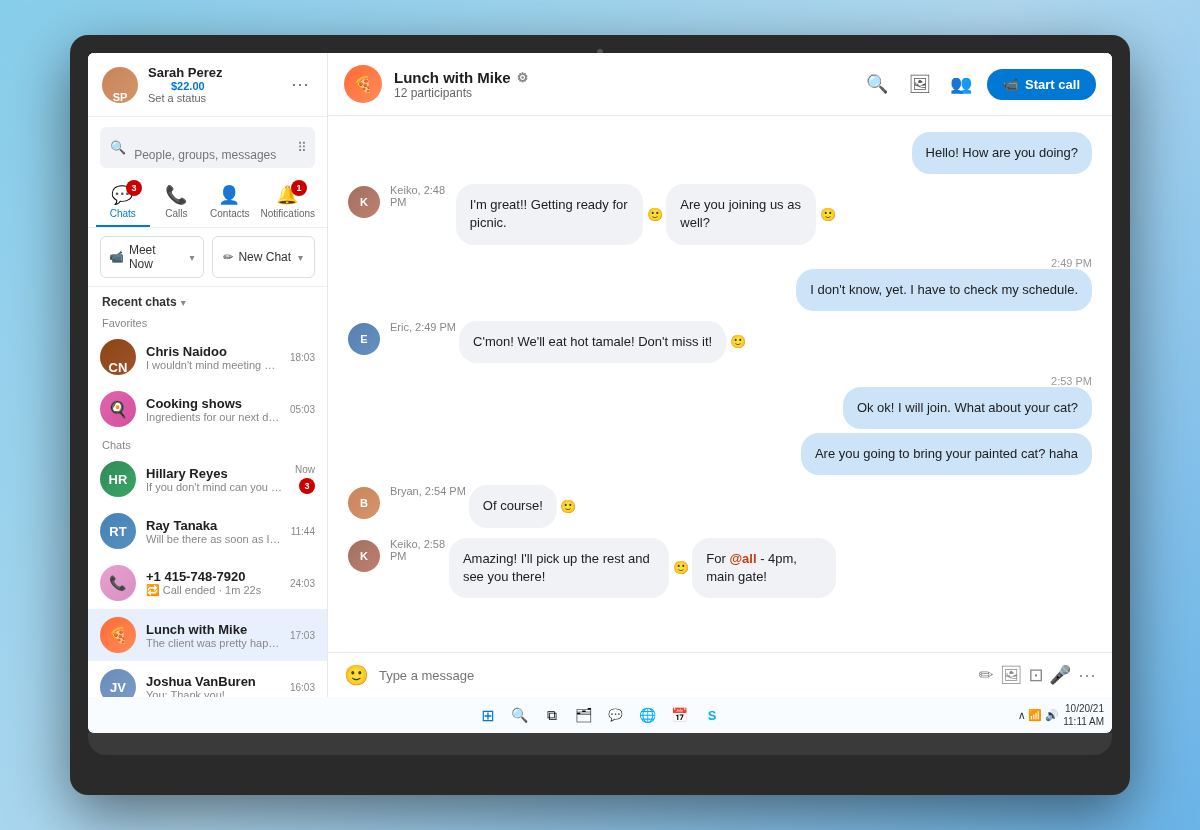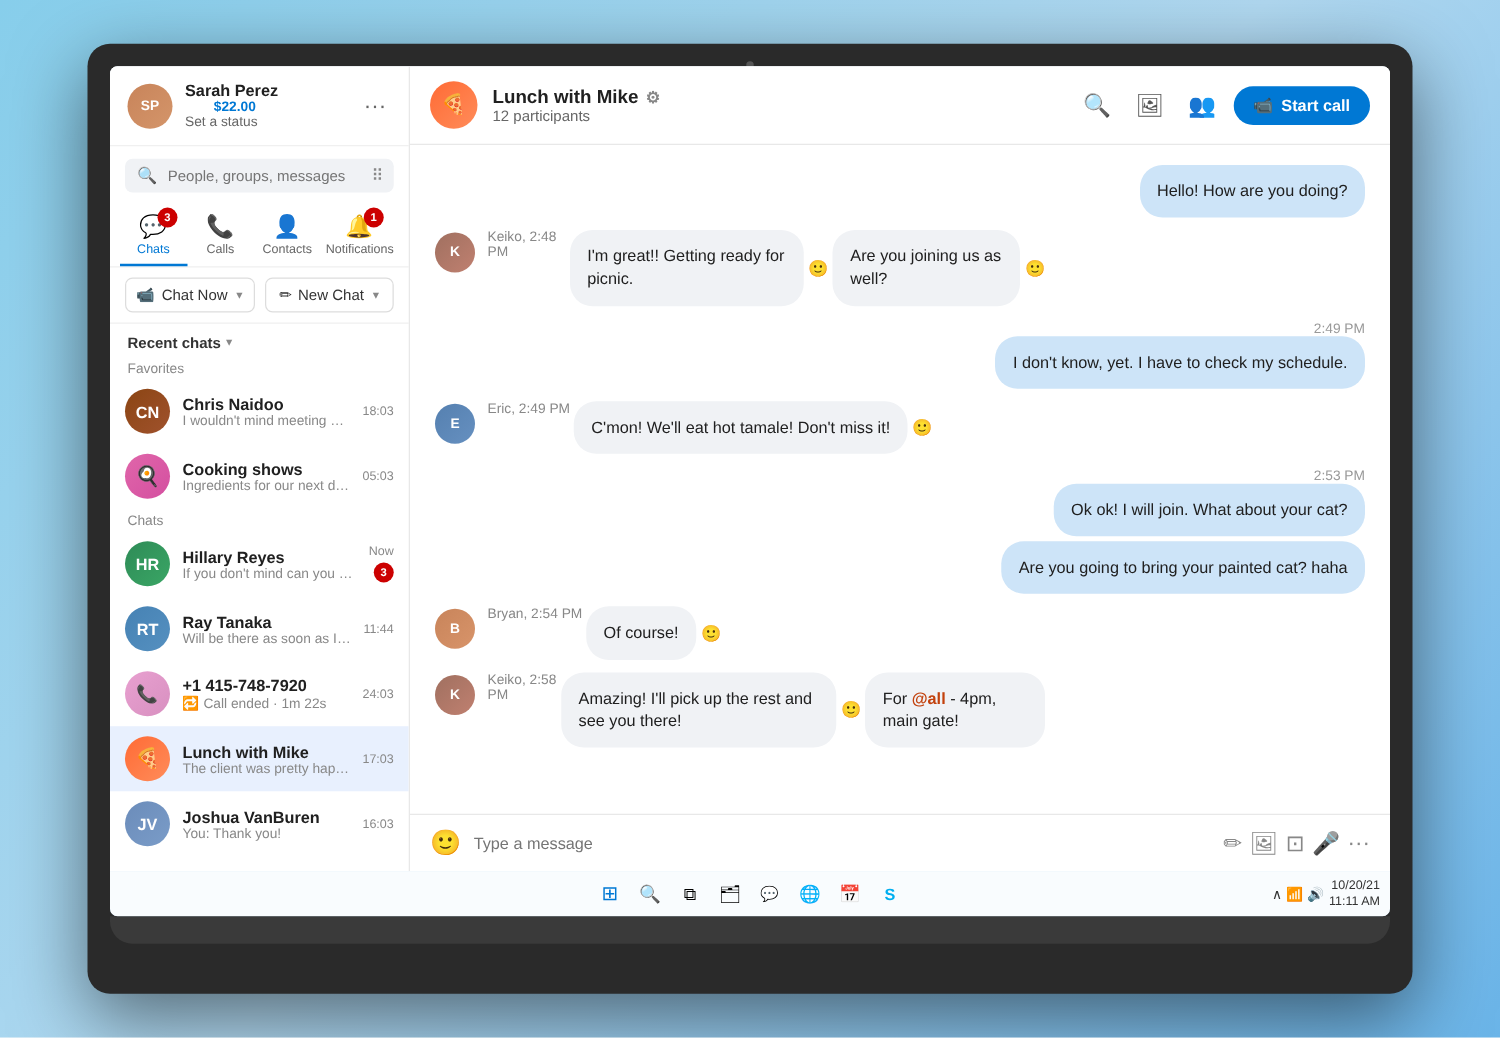--- a/index.html
+++ b/index.html
@@ -151,20 +151,21 @@
       padding: 6px 10px;
       gap: 8px;
     }
     .search-bar input {
       border: none;
       background: transparent;
       font-size: 12px;
       color: #555;
       outline: none;
       flex: 1;
+      margin-top: 15px;
     }
     .search-icon { color: #888; font-size: 13px; }
     .grid-icon { color: #888; font-size: 13px; cursor: pointer; }
 
     
     .nav-tabs {
       display: flex;
       padding: 0 8px;
       border-bottom: 1px solid #f0f0f0;
       gap: 0;
@@ -279,21 +280,21 @@
       font-weight: 700;
       border-radius: 50%;
       width: 16px;
       height: 16px;
       display: flex;
       align-items: center;
       justify-content: center;
     }
 
     
-    .av-chris { background: linear-gradient(135deg, #8B4513, #a0522d); }
+    .av-chris { background: linear-gradient(135deg, #8B4513, #a0522d); align-items: flex-end; }
     .av-cooking { background: linear-gradient(135deg, #e066aa, #d44fa0); }
     .av-hillary { background: linear-gradient(135deg, #2e8b57, #3aa665); }
     .av-ray { background: linear-gradient(135deg, #4682b4, #5590c0); }
     .av-phone { background: linear-gradient(135deg, #e8a0d0, #d890c0); }
     .av-lunch { background: linear-gradient(135deg, #ff6b35, #ff8c5a); }
     .av-joshua { background: linear-gradient(135deg, #6b8cba, #7a9cc8); }
 
     
     .chat-area {
       flex: 1;
@@ -473,21 +474,21 @@
               🔔
               <span class="badge notification">1</span>
             </div>
             <span class="nav-tab-label">Notifications</span>
           </div>
         </div>
 
         <div class="action-btns">
           <div class="action-btn">
             <span>📹</span>
-            <span>Chat Now</span>
+            <span>Meet Now</span>
             <span class="chevron">▾</span>
           </div>
           <div class="action-btn">
             <span>✏</span>
             <span>New Chat</span>
             <span class="chevron">▾</span>
           </div>
         </div>
 
         <div class="section-header">

